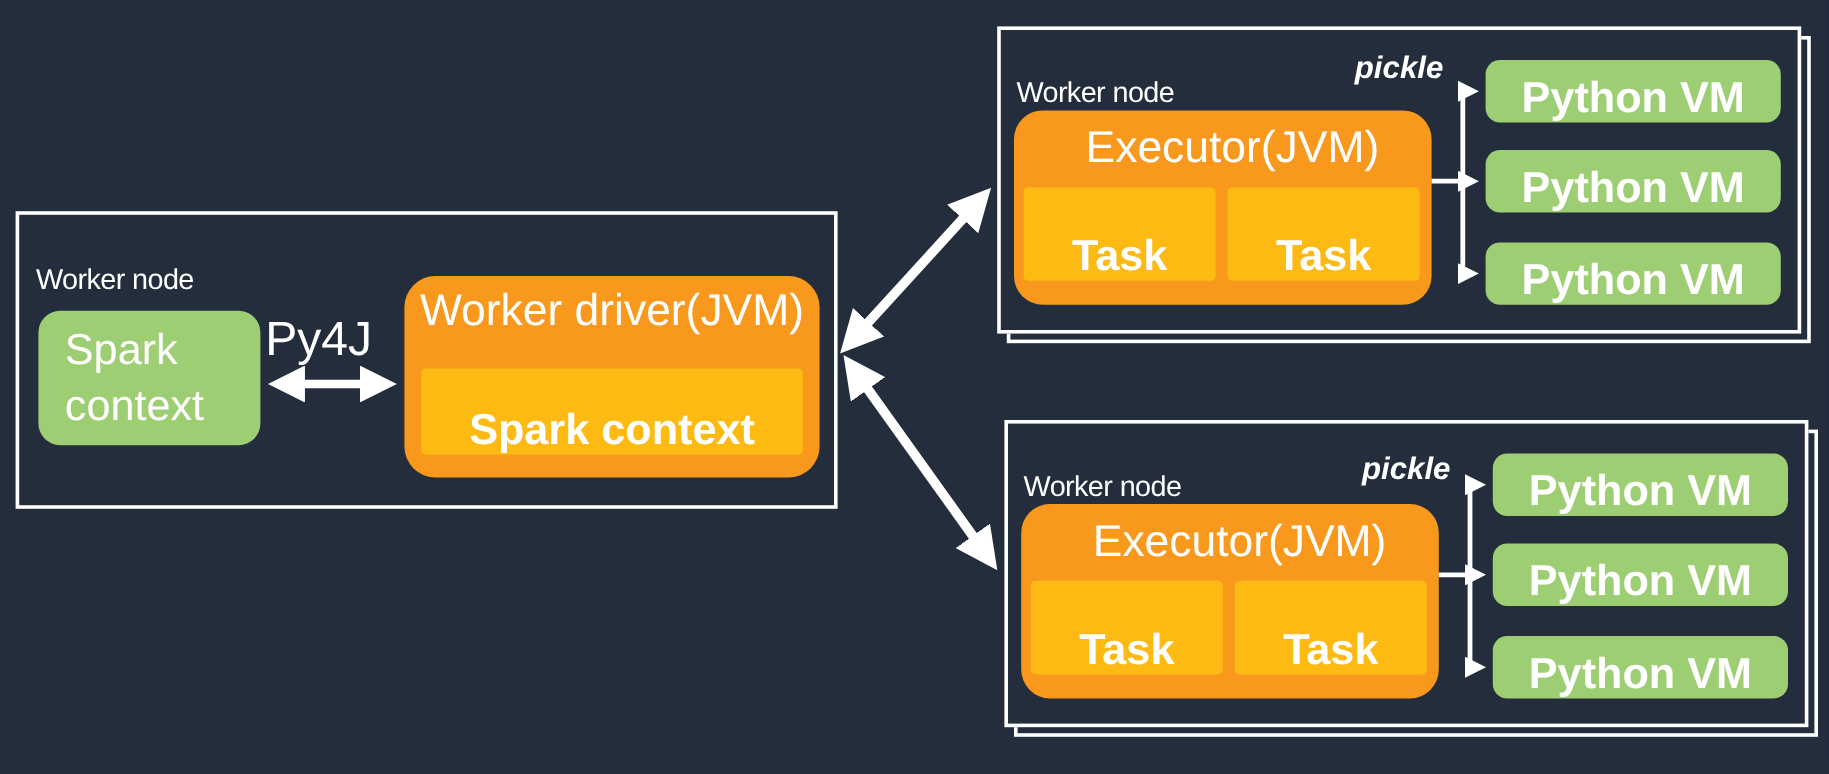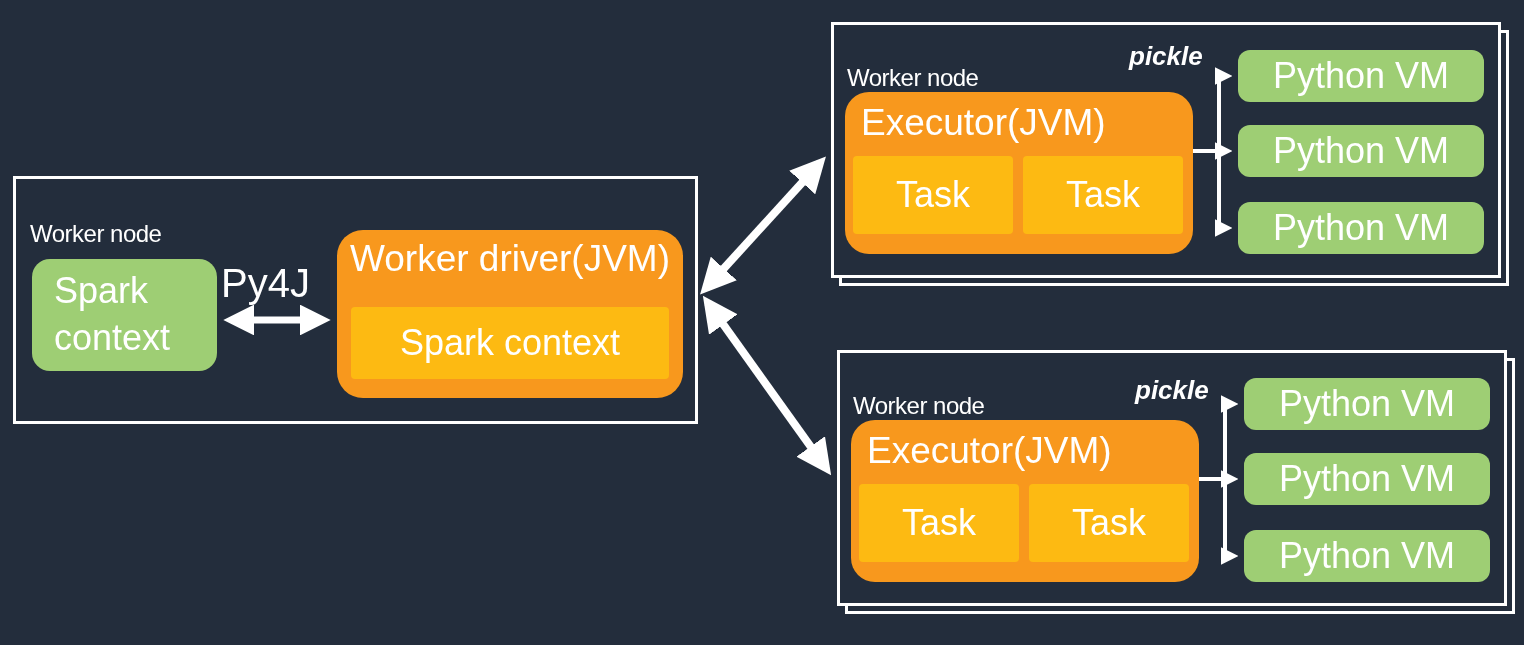--- a/index.html
+++ b/index.html
@@ -12,26 +12,26 @@
     background:var(--bg);
     font-family:"Liberation Sans",sans-serif;color:var(--text);
   }
   .abs{position:absolute;box-sizing:border-box;}
   .node-box{border:3px solid var(--border);background:var(--bg);z-index:1;}
   .node-shadow{border:3px solid var(--border);background:transparent;z-index:0;}
   .node-title{font-size:24px;line-height:46px;letter-spacing:-0.5px;white-space:nowrap;margin-top:30px;}
   .green-box{background:var(--green);border-radius:18px;}
   .orange-box{background:var(--orange);border-radius:26px;}
   .yellow-box{background:var(--yellow);border-radius:4px;}
-  .center-text{display:flex;align-items:center;justify-content:center;text-align:center;}
+  .center-text{display:flex;align-items:flex-end;justify-content:center;text-align:center;font-weight:bold;}
   .lbl{font-size:36px;}
   .py4j{font-size:40px;text-align:left;}
   .pickle{font-size:26px;font-weight:bold;font-style:italic;text-align:left;white-space:nowrap;}
   .driver-title{font-size:37px;text-align:center;padding-top:8px;}
-  .exec-title{font-size:37px;padding:10px 0 0 16px;}
+  .exec-title{font-size:37px;padding:10px 0 0 16px;text-align:center;}
   svg.overlay{position:absolute;left:0;top:0;z-index:2;pointer-events:none;}
 </style>
 </head>
 <body>
 
 <div class="canvas">
 
   <div class="abs node-box" style="left:13px;top:176px;width:685px;height:248px;">
     <div class="abs node-title" style="left:14px;top:2px;">Worker node</div>
 

